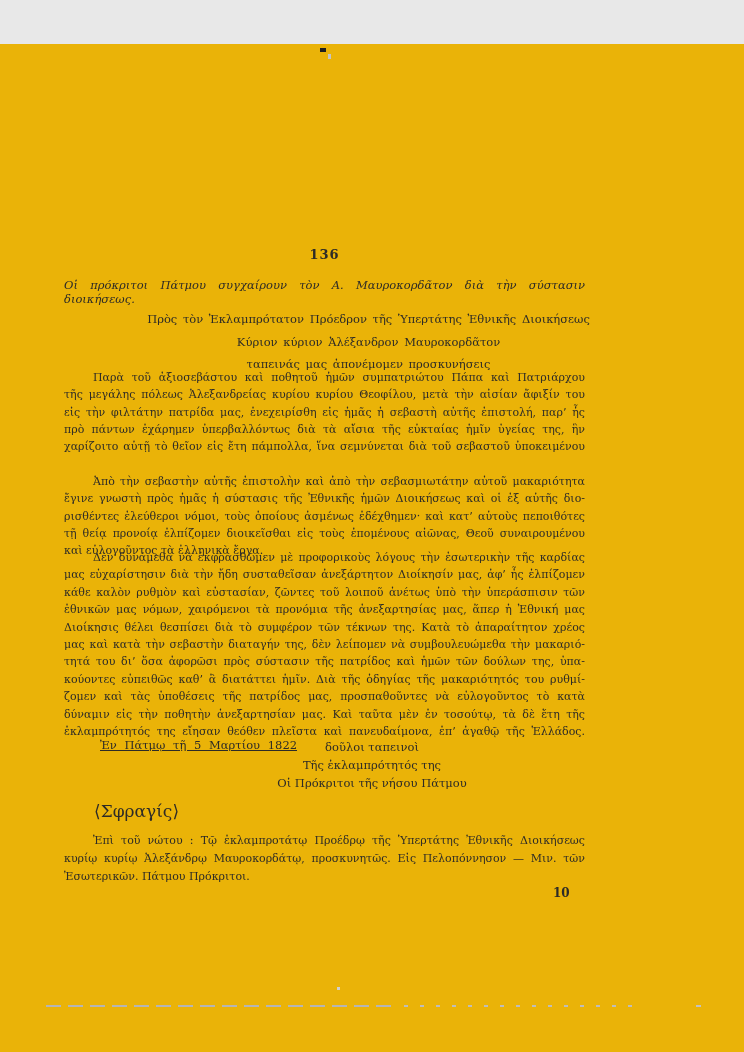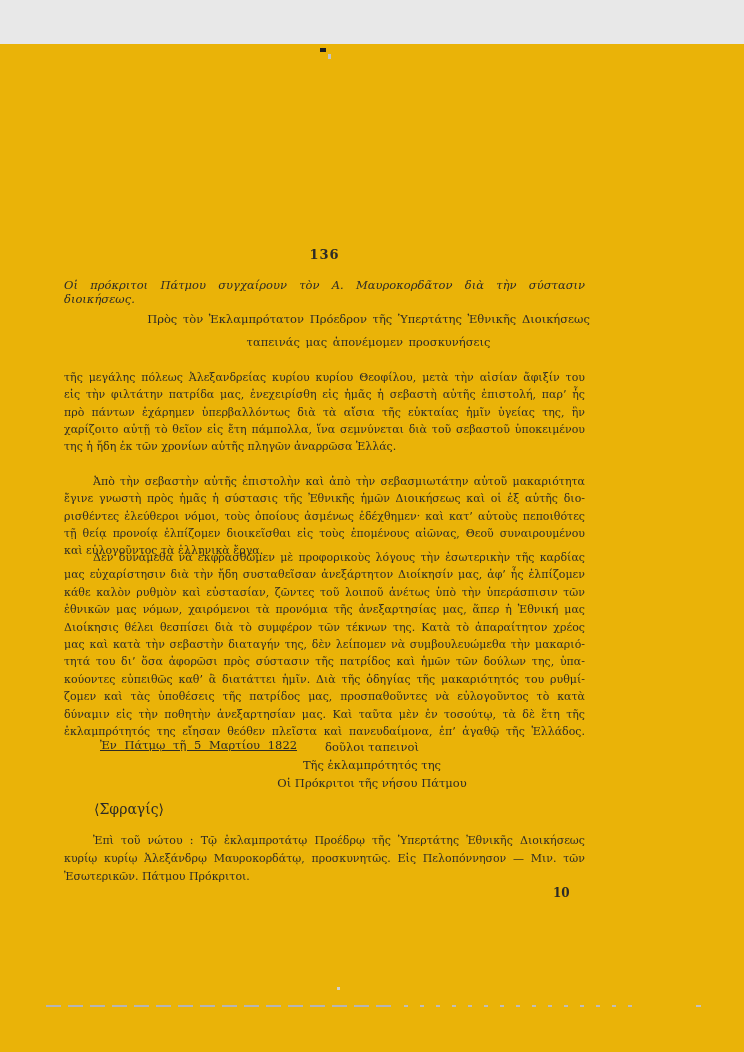--- a/index.html
+++ b/index.html
@@ -31,21 +31,21 @@
   .salutation{position:absolute;left:44px;top:264px;width:521px;text-align:center;font-size:11.5px;line-height:22.5px;word-spacing:2px;}
   .para{position:absolute;width:521px;line-height:17.35px;}
   .p1{top:325px;}
   .p2{top:429px;}
   .p3{top:505px;line-height:17.4px;}
   .bl{text-align:justify;text-align-last:justify;}
   .bl.first{text-indent:29px;}
   .bl.endline{text-align-last:left;}
   .dateline{position:absolute;left:36px;top:694px;font-size:11.5px;word-spacing:4px;text-decoration:underline;}
   .sigblock{position:absolute;left:198px;top:694px;width:220px;text-align:center;font-size:11.5px;line-height:18px;}
-  .seal{position:absolute;left:30px;top:757px;font-size:14px;}
+  .seal{position:absolute;left:30px;top:757px;font-size:17px;}
   .verso{position:absolute;top:788px;width:521px;line-height:18.1px;}
   .verso .ital{}
   .folio-bottom{position:absolute;left:489px;top:842px;font-weight:bold;font-size:12px;}
 </style>
 </head>
 <body>
 
 <div class="page">
 
   <div class="speck speck-a"></div>
@@ -53,29 +53,30 @@
   <div class="speck speck-c"></div>
 
   <div class="col">
 
     <div class="folio-top">136</div>
 
     <div class="caption">Οἱ πρόκριτοι Πάτμου συγχαίρουν τὸν Α. Μαυροκορδᾶτον διὰ τὴν σύστασιν διοικήσεως.</div>
 
     <div class="salutation">
       <div>Πρὸς τὸν Ἐκλαμπρότατον Πρόεδρον τῆς Ὑπερτάτης Ἐθνικῆς Διοικήσεως</div>
+      <div>Κύριον κύριον Ἀλέξανδρον Μαυροκορδᾶτον</div>
       <div>ταπεινάς μας ἀπονέμομεν προσκυνήσεις</div>
     </div>
 
     <div class="para p1">
+      <div class="bl first">Παρὰ τοῦ ἀξιοσεβάστου καὶ ποθητοῦ ἡμῶν συμπατριώτου Πάπα καὶ Πατριάρχου</div>
       <div class="bl">τῆς μεγάλης πόλεως Ἀλεξανδρείας κυρίου κυρίου Θεοφίλου, μετὰ τὴν αἰσίαν ἄφιξίν του</div>
       <div class="bl">εἰς τὴν φιλτάτην πατρίδα μας, ἐνεχειρίσθη εἰς ἡμᾶς ἡ σεβαστὴ αὐτῆς ἐπιστολή, παρ’ ἧς</div>
       <div class="bl">πρὸ πάντων ἐχάρημεν ὑπερβαλλόντως διὰ τὰ αἴσια τῆς εὐκταίας ἡμῖν ὑγείας της, ἣν</div>
       <div class="bl">χαρίζοιτο αὐτῇ τὸ θεῖον εἰς ἔτη πάμπολλα, ἵνα σεμνύνεται διὰ τοῦ σεβαστοῦ ὑποκειμένου</div>
-      <div class="bl endline">της ἡ ἤδη ἐκ τῶν χρονίων αὐτῆς πληγῶν ἀναρρῶσα Ἑλλάς.</div>
     </div>
 
     <div class="para p2">
       <div class="bl first">Ἀπὸ τὴν σεβαστὴν αὐτῆς ἐπιστολὴν καὶ ἀπὸ τὴν σεβασμιωτάτην αὐτοῦ μακαριότητα</div>
       <div class="bl">ἔγινε γνωστὴ πρὸς ἡμᾶς ἡ σύστασις τῆς Ἐθνικῆς ἡμῶν Διοικήσεως καὶ οἱ ἐξ αὐτῆς διο-</div>
       <div class="bl">ρισθέντες ἐλεύθεροι νόμοι, τοὺς ὁποίους ἀσμένως ἐδέχθημεν· καὶ κατ’ αὐτοὺς πεποιθότες</div>
       <div class="bl">τῇ θείᾳ προνοίᾳ ἐλπίζομεν διοικεῖσθαι εἰς τοὺς ἐπομένους αἰῶνας, Θεοῦ συναιρουμένου</div>
       <div class="bl endline">καὶ εὐλογοῦντος τὰ ἑλληνικὰ ἔργα.</div>
     </div>
 

